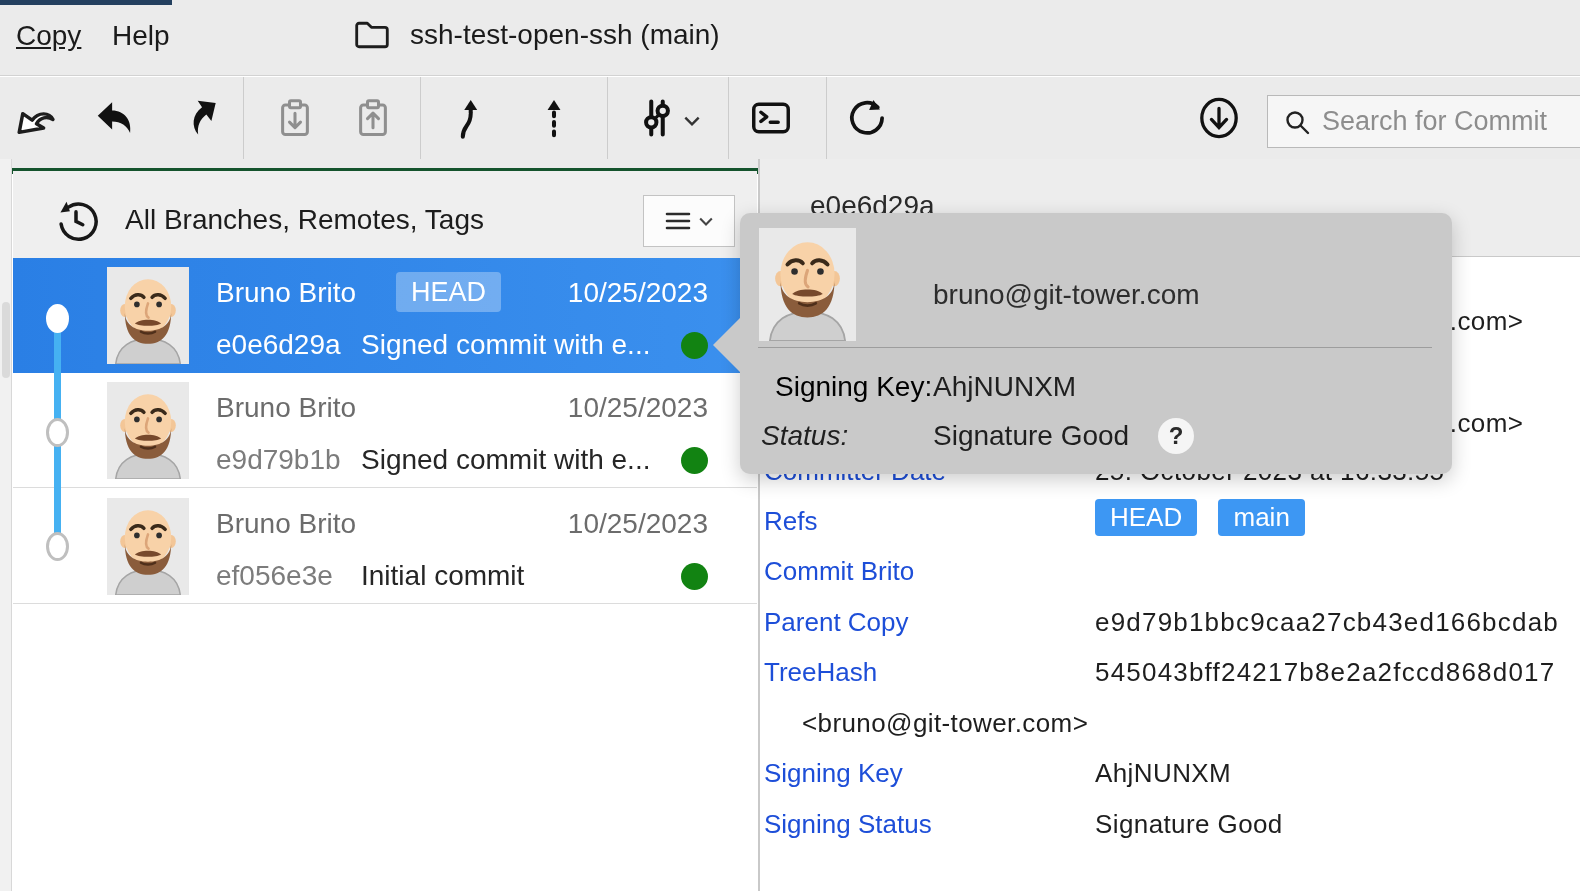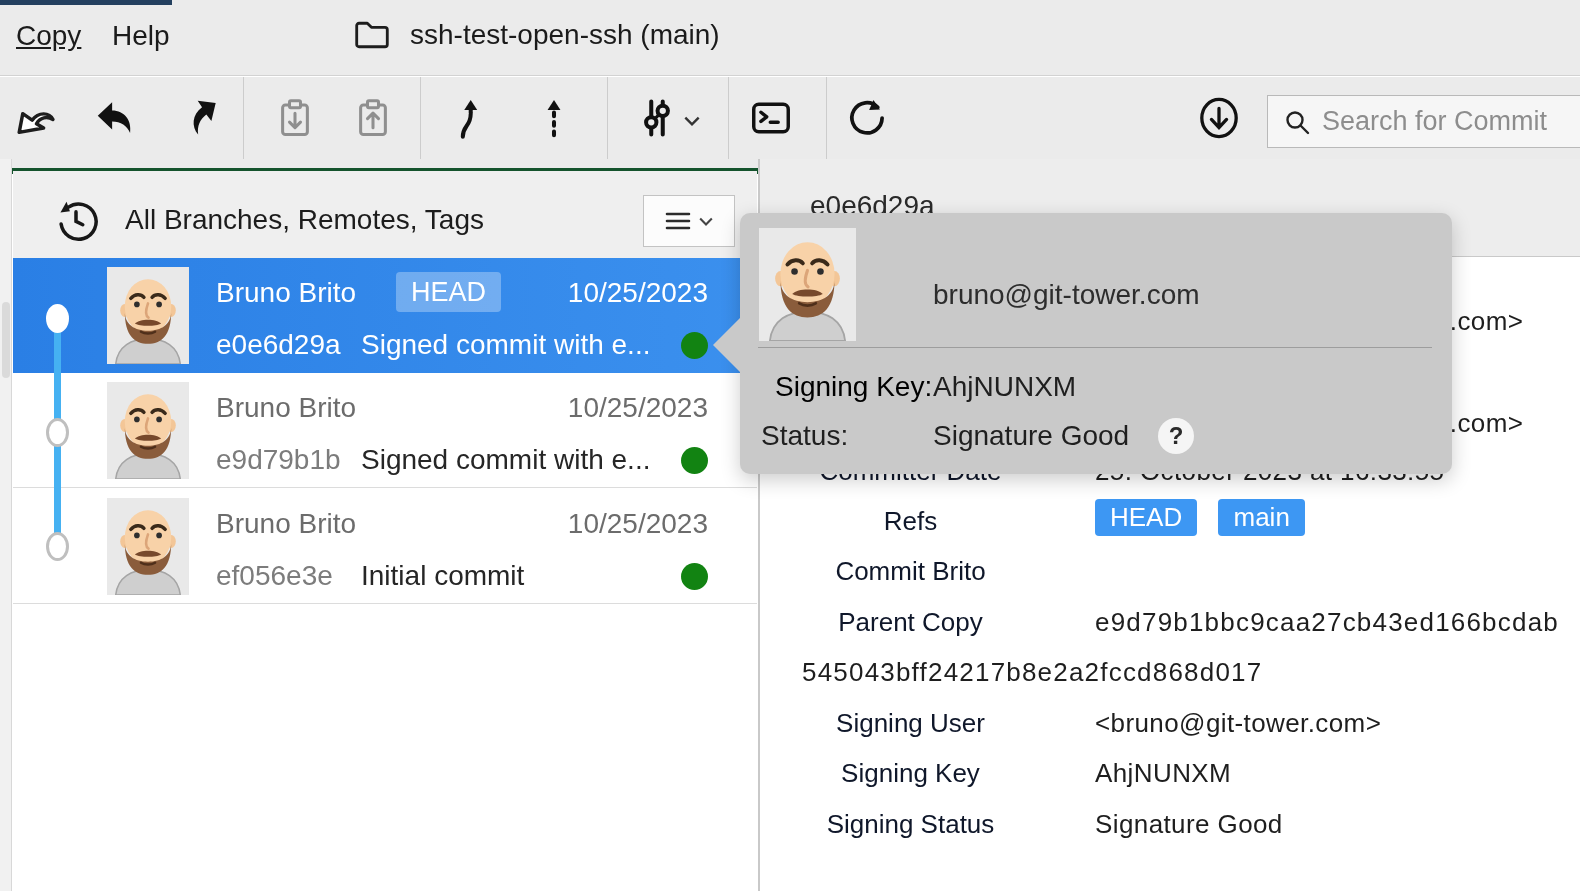--- a/index.html
+++ b/index.html
@@ -48,35 +48,35 @@
   .commit-row .avatar-box{ position:absolute; left:94px; top:9px; width:82px; height:97px; background:#e9e9e9; overflow:hidden; }
   .row-sep{ border-bottom:1px solid #dcdcdc; }
   .graph-line{ position:absolute; left:41px; top:60px; width:7px; height:228px; background:#45b1f2; border-radius:3px; }
   .graph-node{ position:absolute; left:33px; width:23px; height:29px; border-radius:50%; background:#ffffff; }
   .graph-node.ring{ border:3px solid #bfbfbf; }
   
   .panel-divider{ position:absolute; left:758px; top:159px; width:2px; height:732px; background:#c9c9c9; }
   .detail-header{ position:absolute; left:760px; top:159px; width:820px; height:98px; background:#ededed; border-bottom:1px solid #c9c9c9; }
   .detail-title{ position:absolute; left:50px; top:31px; font-size:28px; color:#2a2a2a; }
   .d-row{ position:absolute; left:764px; width:830px; display:flex; align-items:flex-start; }
-  .d-label{ width:293px; text-align:center; font-size:26px; color:#0f172a; flex:none; }
+  .d-label{ width:293px; text-align:left; font-size:26px; color:#1d4ed8; flex:none; }
   .d-value{ margin-left:38px; font-size:26px; color:#1e1e1e; white-space:nowrap; letter-spacing:.4px; }
   .ref-badge{ display:inline-block; background:#3d97f3; color:#ffffff; font-size:26px; line-height:37px; height:37px;
     padding:0 15px; border-radius:4px; margin-right:14px; margin-top:-4px; }
   
   .sig-tooltip{ position:absolute; left:740px; top:213px; width:712px; height:261px; background:#c9c9c9; border-radius:10px;
     box-shadow:0 6px 20px rgba(0,0,0,.20); z-index:50; }
   .sig-tooltip .arrow{ position:absolute; left:-27px; top:105px; width:0; height:0;
     border-top:27px solid transparent; border-bottom:27px solid transparent; border-right:27px solid #c9c9c9; }
   .tt-avatar{ position:absolute; left:19px; top:15px; width:97px; height:113px; background:#e9e9e9; overflow:hidden; }
   .tt-email{ position:absolute; left:193px; top:66px; font-size:28px; color:#2d2d2d; }
   .tt-divider{ position:absolute; left:18px; right:20px; top:134px; height:1px; background:#9d9d9d; }
   .tt-key-label{ position:absolute; left:21px; top:158px; font-size:28px; color:#000000;margin-left:14px; }
   .tt-key-value{ position:absolute; left:193px; top:158px; font-size:28px; color:#1f1f1f; }
-  .tt-status-label{ position:absolute; left:21px; top:207px; font-size:28px; color:#1f1f1f; }
+  .tt-status-label{ position:absolute; left:21px; top:207px; font-size:28px; color:#1f1f1f;font-style:italic; }
   .tt-status-value{ position:absolute; left:193px; top:207px; font-size:28px; color:#1f1f1f; }
   .tt-help{ position:absolute; left:418px; top:205px; width:36px; height:36px; border-radius:50%; background:#f5f5f5;
     text-align:center; line-height:36px; font-size:24px; font-weight:bold; color:#2b2b2b; }
   svg{ display:block; }
 </style>
 </head>
 <body>
 
 <div class="app">
 
@@ -339,24 +339,24 @@
   </div>
 
   <div class="d-row" style="top:556px">
     <span class="d-label">Commit Brito</span>
   </div>
   <div class="d-row" style="top:607px">
     <span class="d-label">Parent Copy</span>
     <span class="d-value" style="letter-spacing:1.2px">e9d79b1bbc9caa27cb43ed166bcdab</span>
   </div>
   <div class="d-row" style="top:657px">
+    <span class="d-label">TreeHash</span>
     <span class="d-value" style="letter-spacing:1.2px">545043bff24217b8e2a2fccd868d017</span>
   </div>
   <div class="d-row" style="top:708px">
-    <span class="d-label">Signing User</span>
     <span class="d-value">&lt;bruno@git-tower.com&gt;</span>
   </div>
   <div class="d-row" style="top:758px">
     <span class="d-label">Signing Key</span>
     <span class="d-value">AhjNUNXM</span>
   </div>
   <div class="d-row" style="top:809px">
     <span class="d-label">Signing Status</span>
     <span class="d-value">Signature Good</span>
   </div>

